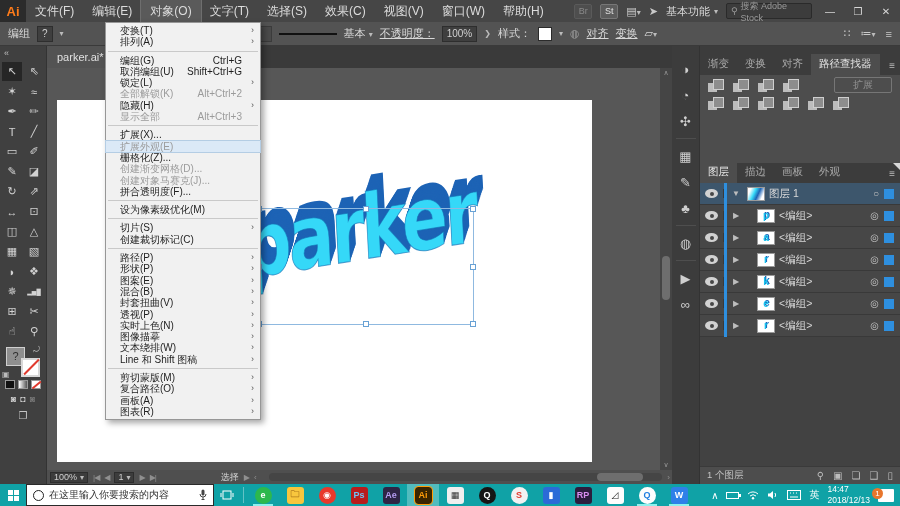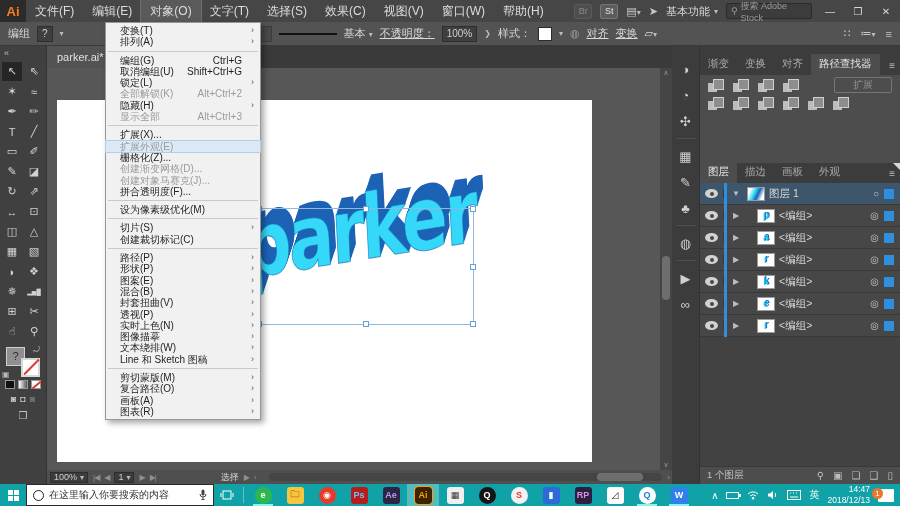--- a/index.html
+++ b/index.html
@@ -131,21 +131,21 @@
   .tb-div { width:1px; height:16px; background:rgba(255,255,255,.35); margin:0 3px; }
   #tb-apps { display:flex; align-items:center; }
   .tb-app { width:32px; height:22px; display:flex; align-items:center; justify-content:center; position:relative; }
   .tb-app.active { background:rgba(255,255,255,.28); }
   .tb-app .tile { width:17px; height:17px; display:flex; align-items:center; justify-content:center; font-weight:bold; font-size:9px; border-radius:3px; }
   .tb-app .tile.circle { border-radius:50%; }
   .tb-app.underline:after { content:""; position:absolute; left:6px; bottom:0; width:20px; height:2px; background:#8ef2ee; }
   #tray { margin-left:auto; display:flex; align-items:center; gap:8px; padding-right:6px; color:#fff; font-size:10px; }
   .battery { width:13px; height:7px; border:1px solid #fff; position:relative; }
   .battery:after { content:""; position:absolute; right:-3px; top:1.5px; width:2px; height:3px; background:#fff; }
-  #clock { text-align:right; font-size:8.5px; line-height:1.25; }
+  #clock { text-align:left; font-size:8.5px; line-height:1.25; }
   #notif { position:relative; width:16px; height:13px; background:#fff; border-radius:1px; }
   #notif .badge { position:absolute; left:-6px; top:-1px; min-width:11px; height:11px; background:#e8762c; color:#fff; border-radius:6px; font-size:8px; text-align:center; line-height:11px; padding:0 1px; }
 </style>
 </head>
 <body>
 
 <div id="app">
 
   <div id="menubar">
     <div id="ai-logo">Ai</div>
@@ -543,21 +543,21 @@
       <div class="menu-sep"></div>
       <div class="menu-item"><span class="label">路径(P)</span><span class="sub">›</span></div>
       <div class="menu-item"><span class="label">形状(P)</span><span class="sub">›</span></div>
       <div class="menu-item"><span class="label">图案(E)</span><span class="sub">›</span></div>
       <div class="menu-item"><span class="label">混合(B)</span><span class="sub">›</span></div>
       <div class="menu-item"><span class="label">封套扭曲(V)</span><span class="sub">›</span></div>
       <div class="menu-item"><span class="label">透视(P)</span><span class="sub">›</span></div>
       <div class="menu-item"><span class="label">实时上色(N)</span><span class="sub">›</span></div>
       <div class="menu-item"><span class="label">图像描摹</span><span class="sub">›</span></div>
       <div class="menu-item"><span class="label">文本绕排(W)</span><span class="sub">›</span></div>
-      <div class="menu-item"><span class="label">Line 和 Sketch 图稿</span><span class="sub">›</span></div>
+      <div class="menu-item"><span class="label">Line 和 Shift 图稿</span><span class="sub">›</span></div>
       <div class="menu-sep"></div>
       <div class="menu-item"><span class="label">剪切蒙版(M)</span><span class="sub">›</span></div>
       <div class="menu-item"><span class="label">复合路径(O)</span><span class="sub">›</span></div>
       <div class="menu-item"><span class="label">画板(A)</span><span class="sub">›</span></div>
       <div class="menu-item"><span class="label">图表(R)</span><span class="sub">›</span></div>
     </div>
 
   <div id="taskbar">
     <div id="start-btn">
       <span class="winlogo">

